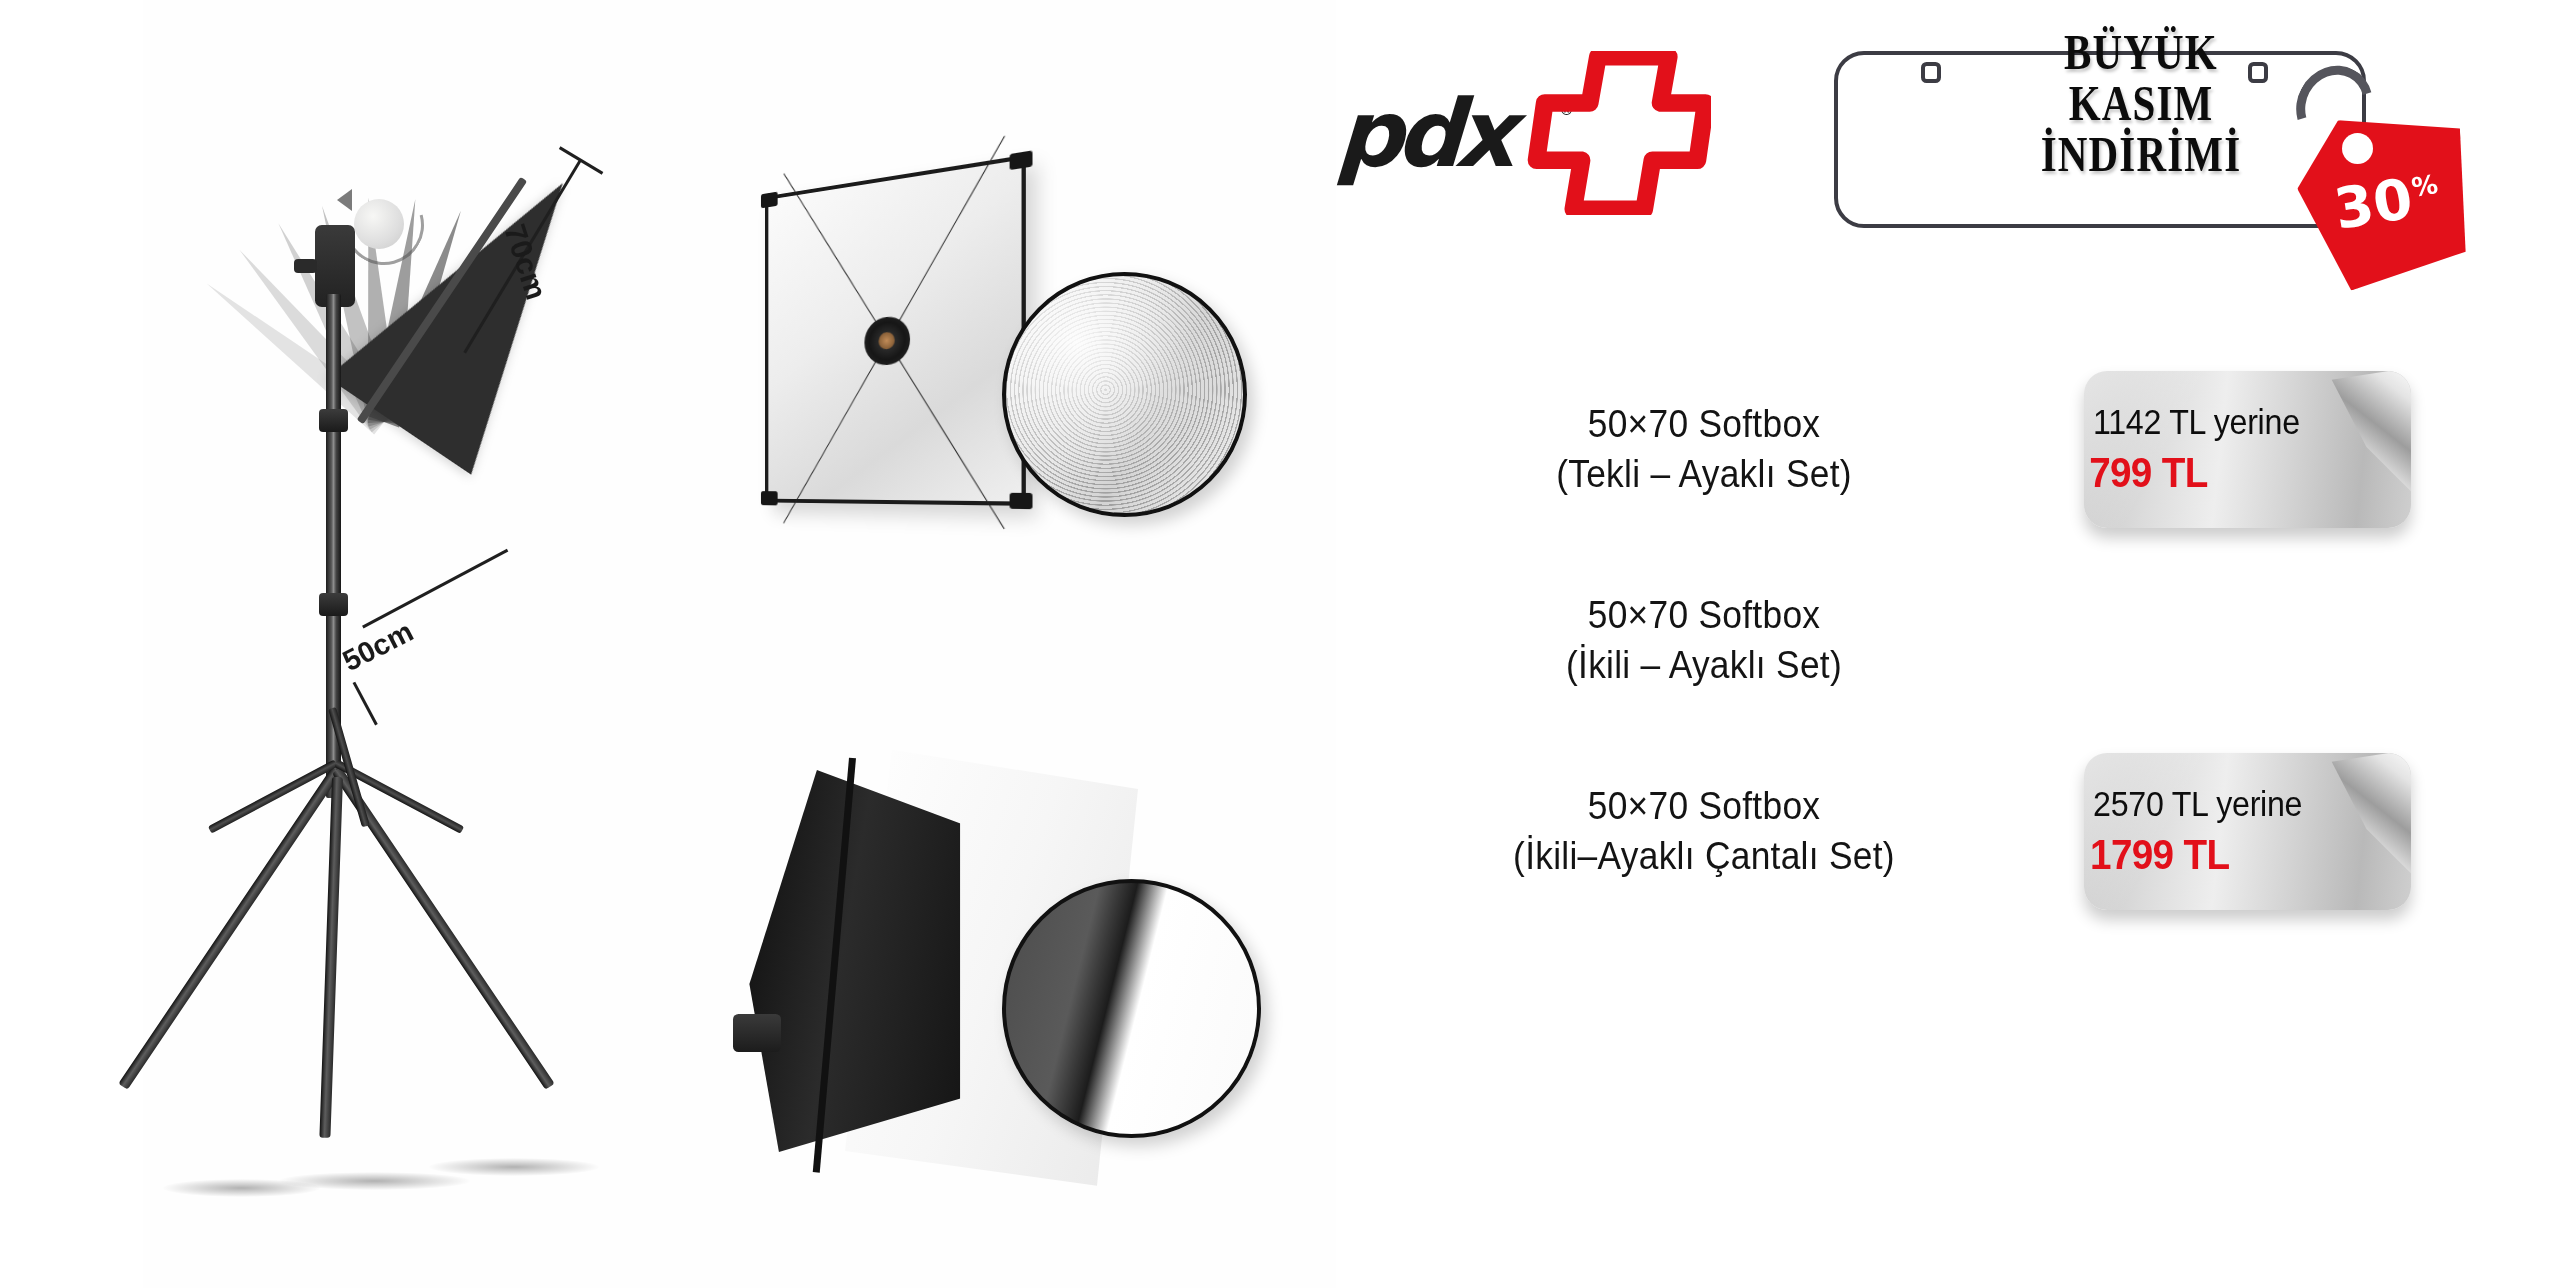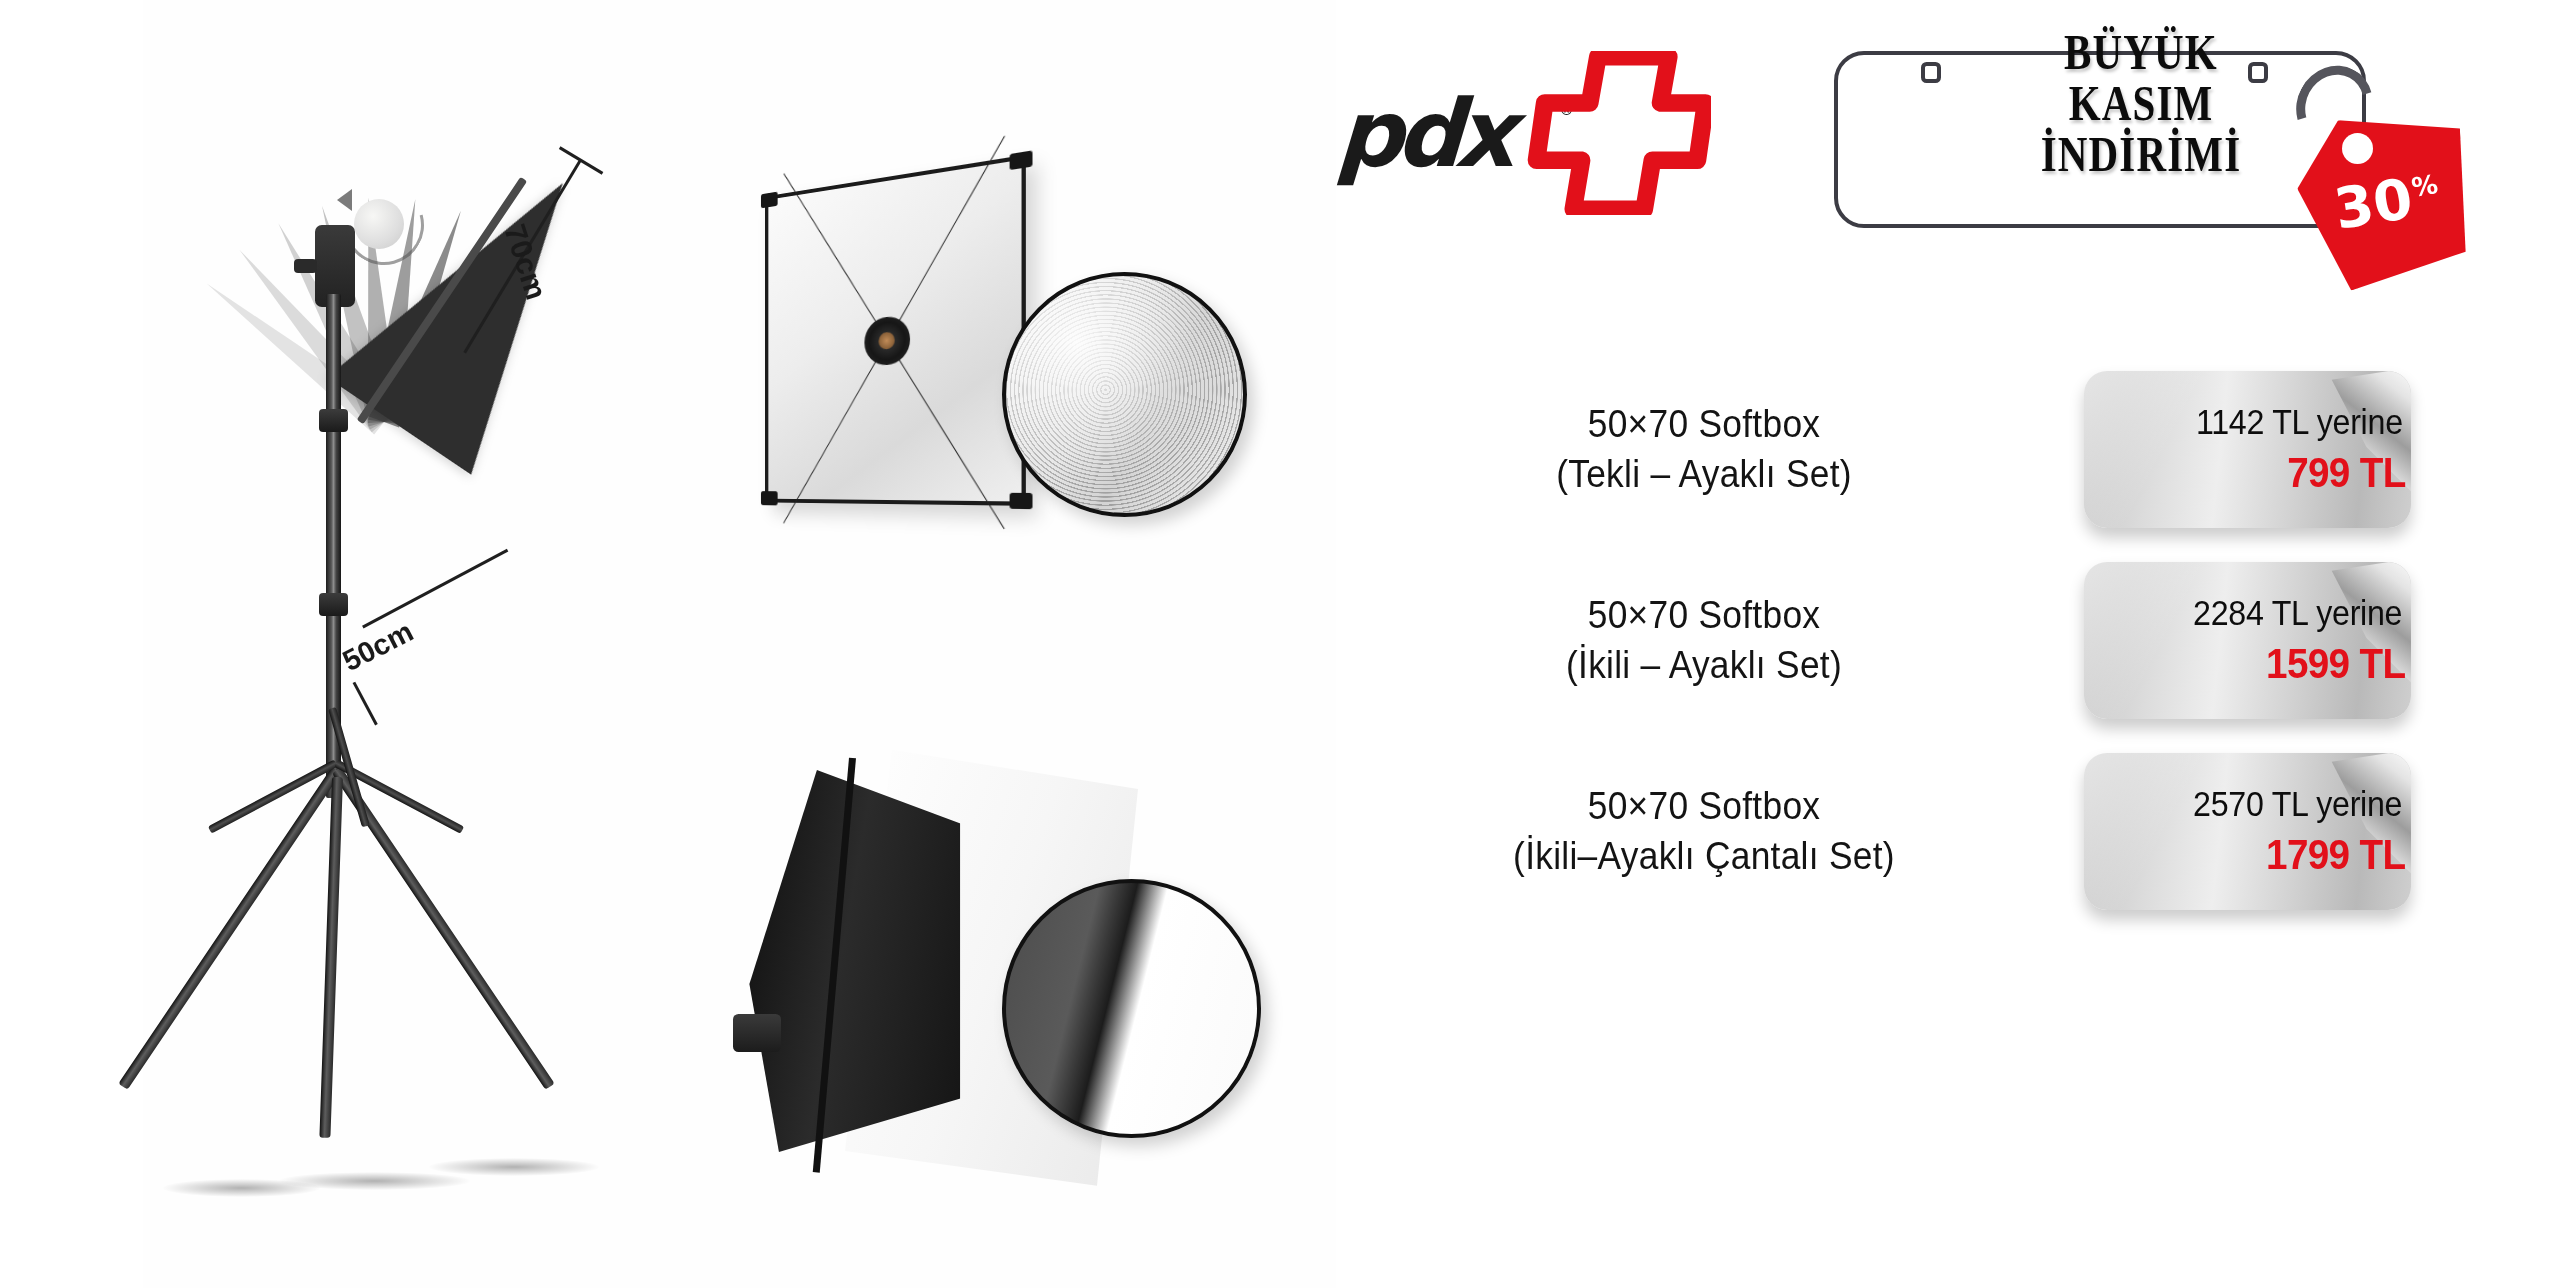--- a/index.html
+++ b/index.html
@@ -266,21 +266,21 @@
   .price-label .ln { display:block; white-space:nowrap; }
 
   .sticker {
     position:relative; width:327px; height:157px; margin-left:12.3px;
     border-radius:23px 23px 23px 23px;
     background:
       linear-gradient(118deg, rgba(255,255,255,.55) 0%, rgba(255,255,255,0) 30%),
       linear-gradient(96deg,#c6c6c6 0%,#dcdcdc 22%,#eeeeee 42%,#d5d5d5 62%,#b9b9b9 84%,#cfcfcf 100%);
     box-shadow:0 9.5px 15px rgba(0,0,0,.20);
     display:flex; flex-direction:column;
-    align-items:flex-end; justify-content:center;
+    align-items:flex-start; justify-content:center;
     overflow:hidden;
   }
   .sticker::after {
     
     content:""; position:absolute; right:-4.1px; top:-4.1px;
     width:102px; height:129px;
     background:
       linear-gradient(218deg,#ffffff 0%,#e4e4e4 18%,#9d9d9d 42%,#d8d8d8 60%,#f2f2f2 74%,rgba(255,255,255,0) 76%);
     clip-path:polygon(100% 0%, 100% 100%, 52% 62%, 18% 10%);
     filter:drop-shadow(-2.7px 2.7px 3.4px rgba(0,0,0,.22));
@@ -439,24 +439,20 @@
           <div class="sticker-old">1142 TL yerine</div>
           <div class="sticker-new">799 TL</div>
         </div>
       </div>
 
       <div class="price-row">
         <div class="price-label">
           <span class="ln">50×70 Softbox</span>
           <span class="ln">(İkili – Ayaklı Set)</span>
         </div>
-        <div class="sticker">
-          <div class="sticker-old">2284 TL yerine</div>
-          <div class="sticker-new">1599 TL</div>
-        </div>
       </div>
 
       <div class="price-row">
         <div class="price-label">
           <span class="ln">50×70 Softbox</span>
           <span class="ln">(İkili–Ayaklı Çantalı Set)</span>
         </div>
         <div class="sticker">
           <div class="sticker-old">2570 TL yerine</div>
           <div class="sticker-new">1799 TL</div>

